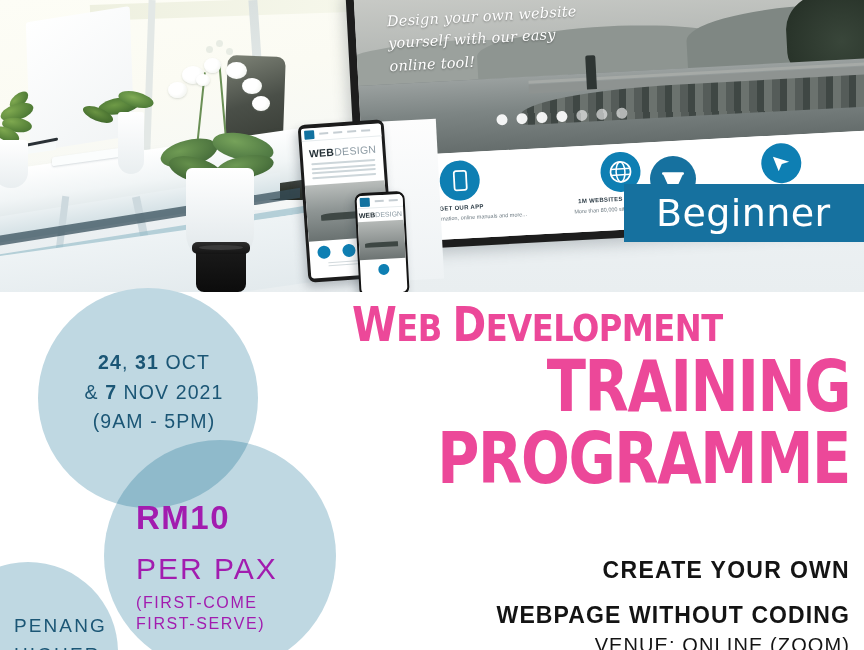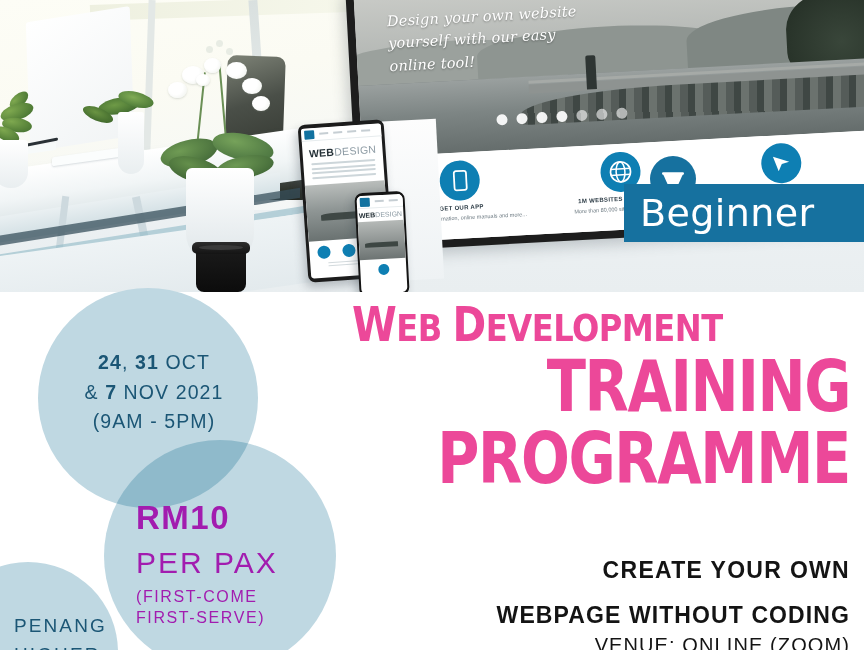--- a/index.html
+++ b/index.html
@@ -348,21 +348,21 @@
     border-radius: 50%; background: #16719f;
     display: flex; align-items: center; justify-content: center;
   }
   .badge-bar {
     position: absolute; left: 0; top: 28px; width: 240px; height: 58px;
     background: #16719f;
     display: flex; align-items: center;
   }
   .badge-text {
     color: #ffffff; font-size: 38px; font-weight: 400;
-    letter-spacing: .4px; padding-left: 16px;
+    letter-spacing: .4px; padding-left: 32px;
     font-family: "DejaVu Sans", sans-serif;
   }
 
   
   .circ {
     position: absolute; border-radius: 50%;
     background: #bfd8e2;
   }
   .circ-1 { left: 38px;  top: 288px; width: 220px; height: 220px; }
   .circ-2 { left: 104px; top: 440px; width: 232px; height: 232px; }
@@ -377,21 +377,21 @@
   }
   .date-block b { font-weight: 700; }
   .price-block {
     position: absolute; left: 136px; top: 500px; width: 212px;
     text-align: left; z-index: 12; color: #a21caf;
   }
   .price-main {
     font-size: 33px; font-weight: 700; letter-spacing: 1.5px; line-height: 1.12;
   }
   .price-sub {
-    font-size: 30px; font-weight: 400; letter-spacing: 2px; line-height: 1.2; margin-top: 8px;
+    font-size: 30px; font-weight: 400; letter-spacing: 2px; line-height: 1.2; margin-top: 14px;
   }
   .price-note {
     font-size: 16px; font-weight: 400; letter-spacing: 1.6px; line-height: 1.34; margin-top: 5px;
   }
   .org-block {
     position: absolute; left: 14px; top: 612px; width: 170px; z-index: 12;
     color: #1b5675; font-size: 19px; letter-spacing: 2.1px; line-height: 1.5;
   }
 
   

